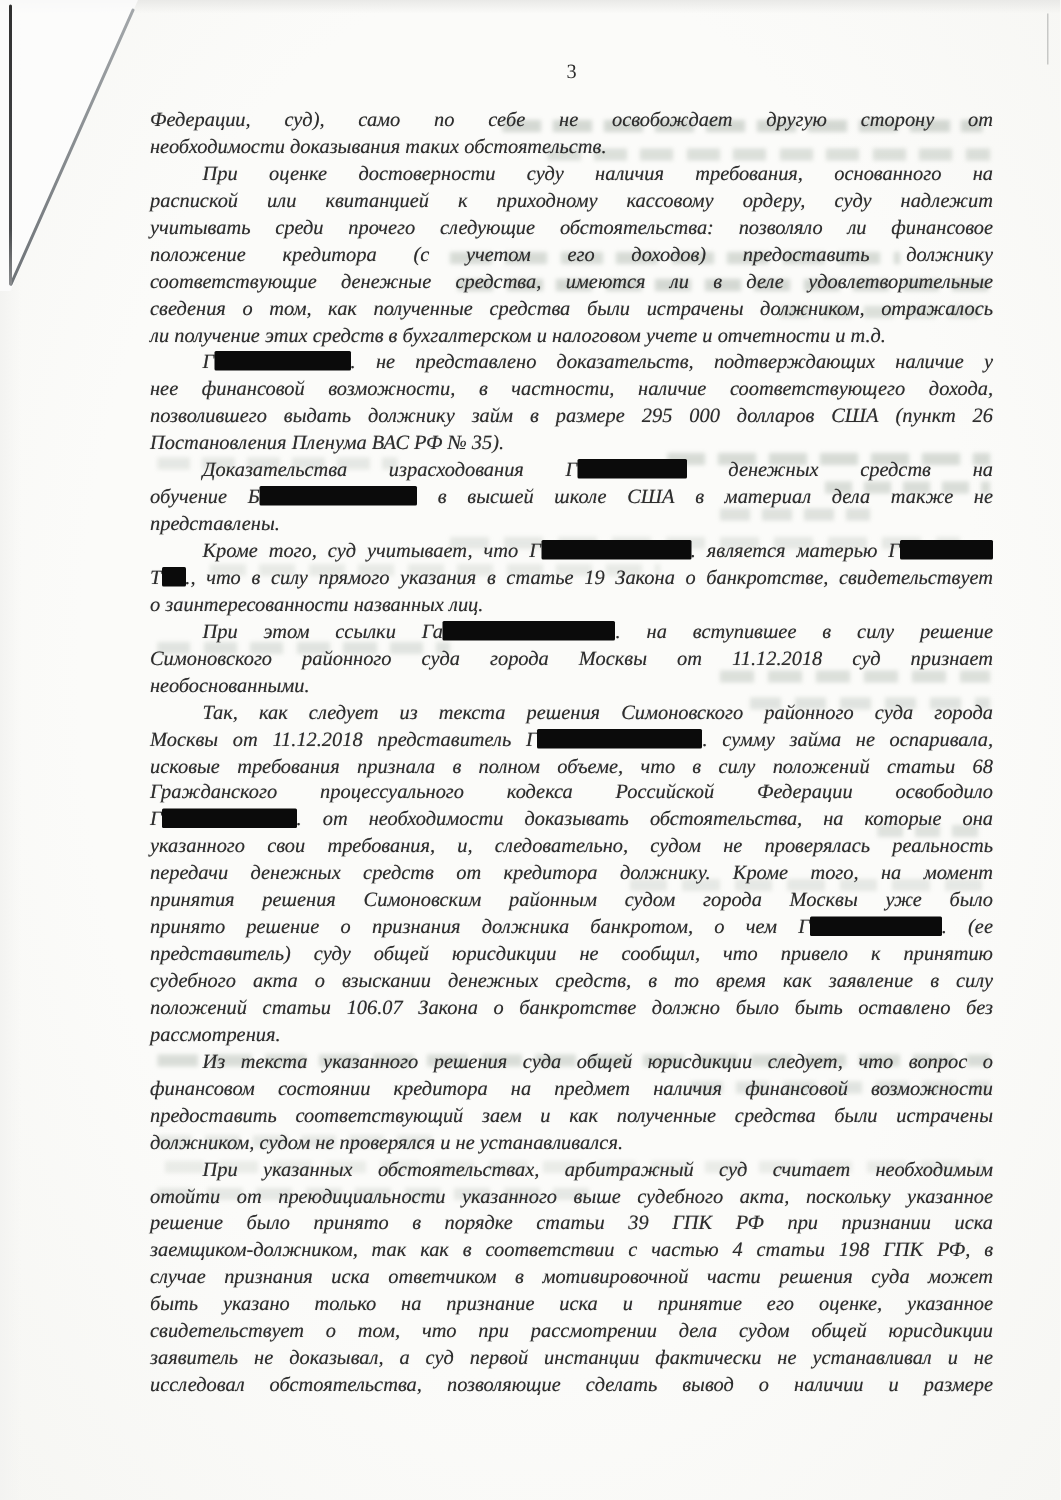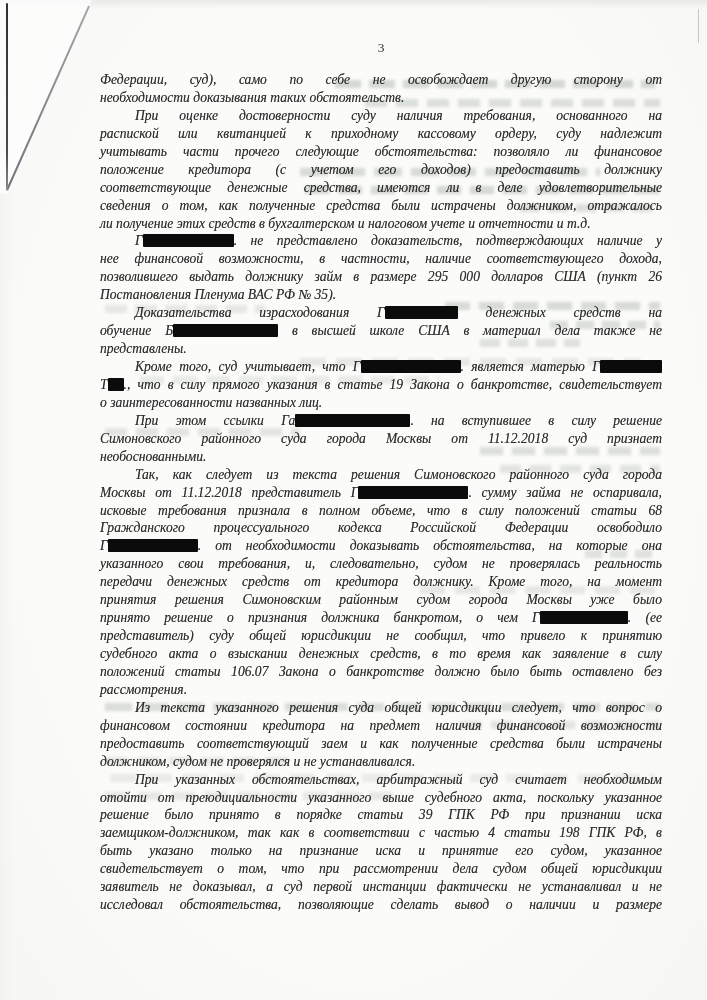--- a/index.html
+++ b/index.html
@@ -95,21 +95,21 @@
       <div class="bleed" style="left: 460px; top: 721px; width: 200px; background: repeating-linear-gradient(90deg, rgba(122, 138, 124, 0.2) 0px, rgba(122, 138, 124, 0.2) 22px, transparent 22px, transparent 31px);"></div>
       <div class="bleed" style="left: 105px; top: 757px; width: 190px; background: repeating-linear-gradient(90deg, rgba(122, 138, 124, 0.16) 0px, rgba(122, 138, 124, 0.16) 23px, transparent 23px, transparent 32px);"></div>
       <div class="bleed" style="left: 110px; top: 774px; width: 545px; background: repeating-linear-gradient(90deg, rgba(122, 138, 124, 0.13) 0px, rgba(122, 138, 124, 0.13) 26px, transparent 26px, transparent 36px);"></div>
       <div class="bleed" style="left: 105px; top: 792px; width: 290px; background: repeating-linear-gradient(90deg, rgba(122, 138, 124, 0.16) 0px, rgba(122, 138, 124, 0.16) 24px, transparent 24px, transparent 33px);"></div>
     </div>
   <div class="body-text">
       <div class="line">Федерации, суд), само по себе не освобождает другую сторону от</div>
       <div class="line endline">необходимости доказывания таких обстоятельств.</div>
       <div class="line indent">При оценке достоверности суду наличия требования, основанного на</div>
       <div class="line">распиской или квитанцией к приходному кассовому ордеру, суду надлежит</div>
-      <div class="line">учитывать части прочего следующие обстоятельства: позволяло ли финансовое</div>
+      <div class="line">учитывать среди прочего следующие обстоятельства: позволяло ли финансовое</div>
       <div class="line">положение кредитора (с учетом его доходов) предоставить должнику</div>
       <div class="line">соответствующие денежные средства, имеются ли в деле удовлетворительные</div>
       <div class="line">сведения о том, как полученные средства были истрачены должником, отражалось</div>
       <div class="line endline">ли получение этих средств в бухгалтерском и налоговом учете и отчетности и т.д.</div>
       <div class="line indent">Г<span class="redact" style="width: 91px; background: rgb(11, 11, 11);"></span>. не представлено доказательств, подтверждающих наличие у</div>
       <div class="line">нее финансовой возможности, в частности, наличие соответствующего дохода,</div>
       <div class="line">позволившего выдать должнику займ в размере 295 000 долларов США (пункт 26</div>
       <div class="line endline">Постановления Пленума ВАС РФ № 35).</div>
       <div class="line indent">Доказательства израсходования Г<span class="redact" style="width: 73px; background: rgb(11, 11, 11);"></span> денежных средств на</div>
       <div class="line">обучение Б<span class="redact" style="width: 105px; background: rgb(11, 11, 11);"></span> в высшей школе США в материал дела также не</div>
@@ -134,18 +134,19 @@
       <div class="line">положений статьи 106.07 Закона о банкротстве должно было быть оставлено без</div>
       <div class="line endline">рассмотрения.</div>
       <div class="line indent">Из текста указанного решения суда общей юрисдикции следует, что вопрос о</div>
       <div class="line">финансовом состоянии кредитора на предмет наличия финансовой возможности</div>
       <div class="line">предоставить соответствующий заем и как полученные средства были истрачены</div>
       <div class="line endline">должником, судом не проверялся и не устанавливался.</div>
       <div class="line indent">При указанных обстоятельствах, арбитражный суд считает необходимым</div>
       <div class="line">отойти от преюдициальности указанного выше судебного акта, поскольку указанное</div>
       <div class="line">решение было принято в порядке статьи 39 ГПК РФ при признании иска</div>
       <div class="line">заемщиком-должником, так как в соответствии с частью 4 статьи 198 ГПК РФ, в</div>
-      <div class="line">быть указано только на признание иска и принятие его судом, указанное</div>
+      <div class="line">случае признания иска ответчиком в мотивировочной части решения суда может</div>
+      <div class="line">быть указано только на признание иска и принятие его оценке, указанное</div>
       <div class="line">свидетельствует о том, что при рассмотрении дела судом общей юрисдикции</div>
       <div class="line">заявитель не доказывал, а суд первой инстанции фактически не устанавливал и не</div>
       <div class="line">исследовал обстоятельства, позволяющие сделать вывод о наличии и размере</div>
     </div>
 </div>
 
 </body></html>

